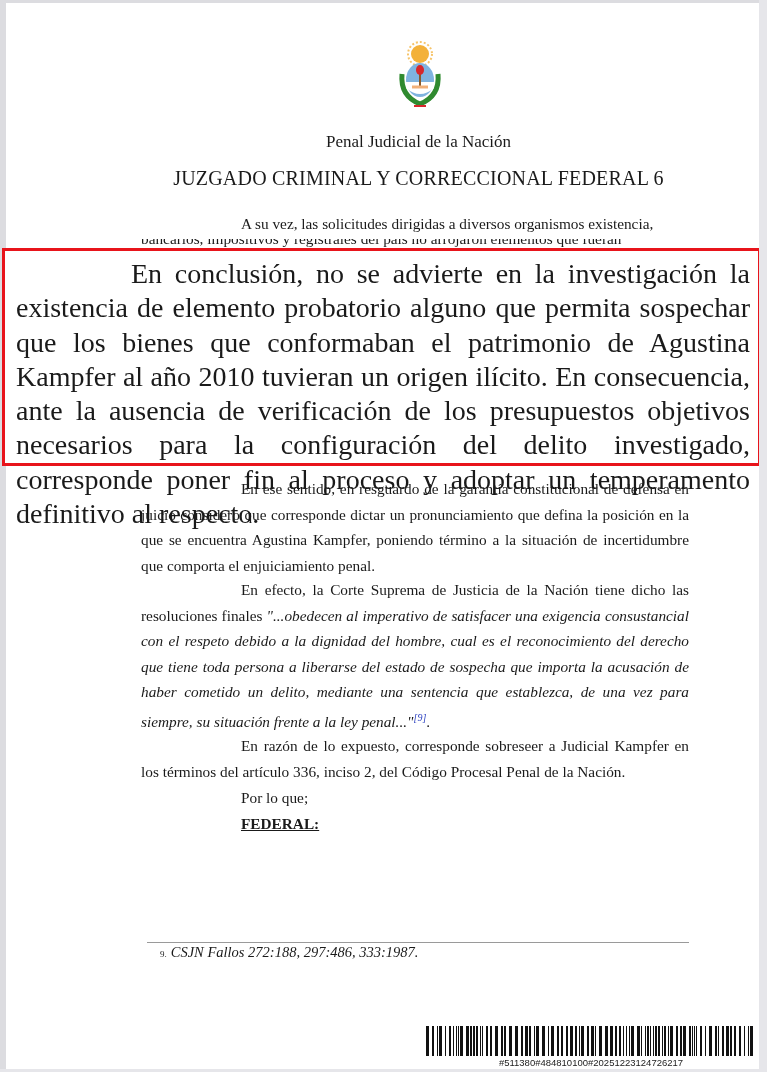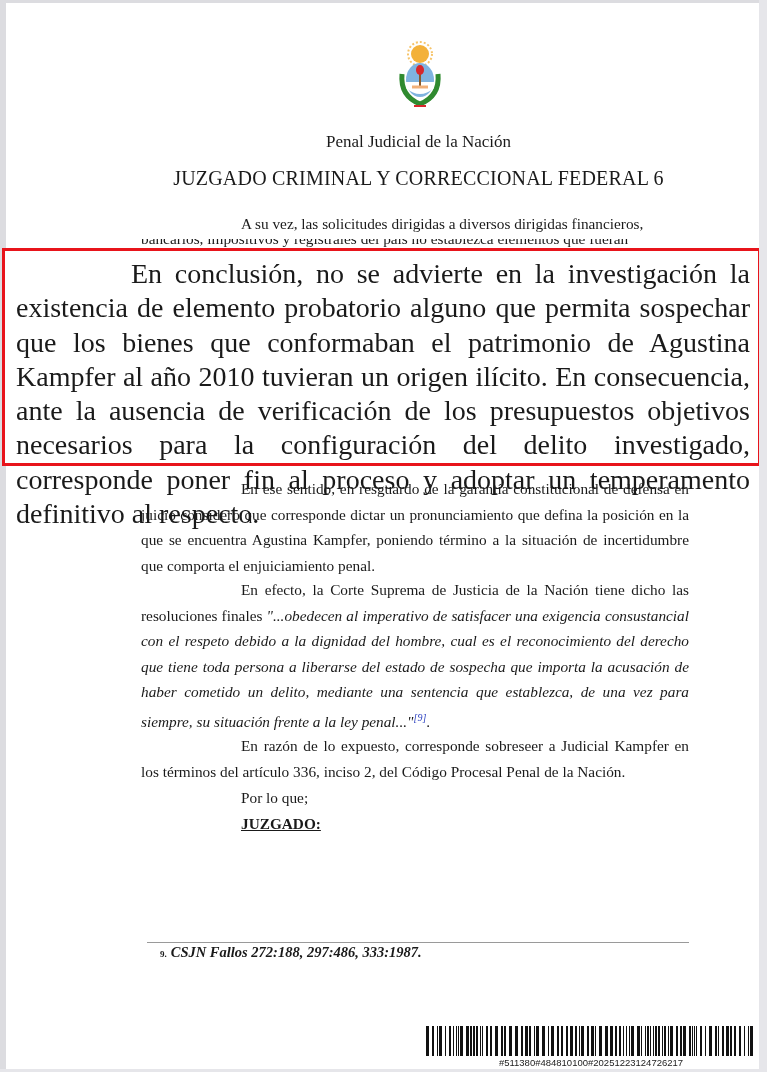--- a/index.html
+++ b/index.html
@@ -51,21 +51,21 @@
   .p3 { top: 733px; }
   .p4 { top: 785px; }
   .p4 p { text-indent: 100px; }
   .p5 { top: 811px; }
   .p5 p { text-indent: 100px; font-weight: bold; text-decoration: underline; }
   .fn-rule {
     position: absolute; left: 147px; top: 942px; width: 542px; height: 0;
     border-top: 1px solid #9a9a9a;
   }
   .footnote {
-    position: absolute; left: 160px; top: 944px; font-size: 14.5px; font-style: italic; font-weight: bold;
+    position: absolute; left: 160px; top: 944px; font-size: 14.5px; font-style: italic;
   }
   .footnote .num { font-size: 9px; font-style: normal; margin-right: 4px; }
   .barcode {
     position: absolute; left: 426px; top: 1026px; width: 330px; height: 30px;
     display: flex; align-items: stretch;
   }
   .barcode i { display: block; background: #111; }
   .barcode-text {
     position: absolute; left: 426px; top: 1057px; width: 330px; text-align: center;
     font-family: "Liberation Sans", "DejaVu Sans", sans-serif; font-size: 9.5px; color: #222;
@@ -91,25 +91,25 @@
   <rect x="25" y="30" width="2" height="18" fill="#8a5a2a"></rect>
   <ellipse cx="26" cy="30" rx="4" ry="5" fill="#d7262a"></ellipse>
   <path d="M18 47 L34 47" stroke="#f0b07a" stroke-width="3"></path>
   <path d="M20 66 L32 66" stroke="#d7262a" stroke-width="2"></path>
 </svg>
 
 <div class="court-line1">Penal Judicial de la Nación</div>
 <div class="court-line2">JUZGADO CRIMINAL Y CORRECCIONAL FEDERAL 6</div>
 
 <div class="body-text p-intro">
-  <p>A su vez, las solicitudes dirigidas a diversos dirigidas financieros,</p>
+  <p>A su vez, las solicitudes dirigidas a diversos organismos existencia,</p>
 </div>
 <div class="body-text p-cut">
   <p>
-      <span>bancarios, impositivos y registrales del país no establezca elementos que fueran</span>
+      <span>bancarios, impositivos y registrales del país no arrojaron elementos que fueran</span>
     </p>
 </div>
 
 <div class="highlight">
   <div class="highlight-text">
     <p>En conclusión, no se advierte en la investigación la existencia de elemento probatorio alguno que permita sospechar que los bienes que conformaban el patrimonio de Agustina Kampfer al año 2010 tuvieran un origen ilícito. En consecuencia, ante la ausencia de verificación de los presupuestos objetivos necesarios para la configuración del delito investigado, corresponde poner fin al proceso y adoptar un temperamento definitivo al respecto.</p>
   </div>
 </div>
 
 <div class="body-text p1">
@@ -122,21 +122,21 @@
 
 <div class="body-text p3">
   <p>En razón de lo expuesto, corresponde sobreseer a Judicial Kampfer en los términos del artículo 336, inciso 2, del Código Procesal Penal de la Nación.</p>
 </div>
 
 <div class="body-text p4">
   <p>Por lo que;</p>
 </div>
 
 <div class="body-text p5">
-  <p>JUZGADO:</p>
+  <p>FEDERAL:</p>
 </div>
 
 <div class="fn-rule"></div>
 <div class="footnote">
   <span class="num">9.</span><span>CSJN Fallos 272:188, 297:486, 333:1987.</span>
 </div>
 
 <div class="barcode" id="barcode">
     <i style="width: 3px; margin-right: 3px;"></i>
     <i style="width: 2px; margin-right: 3px;"></i>

